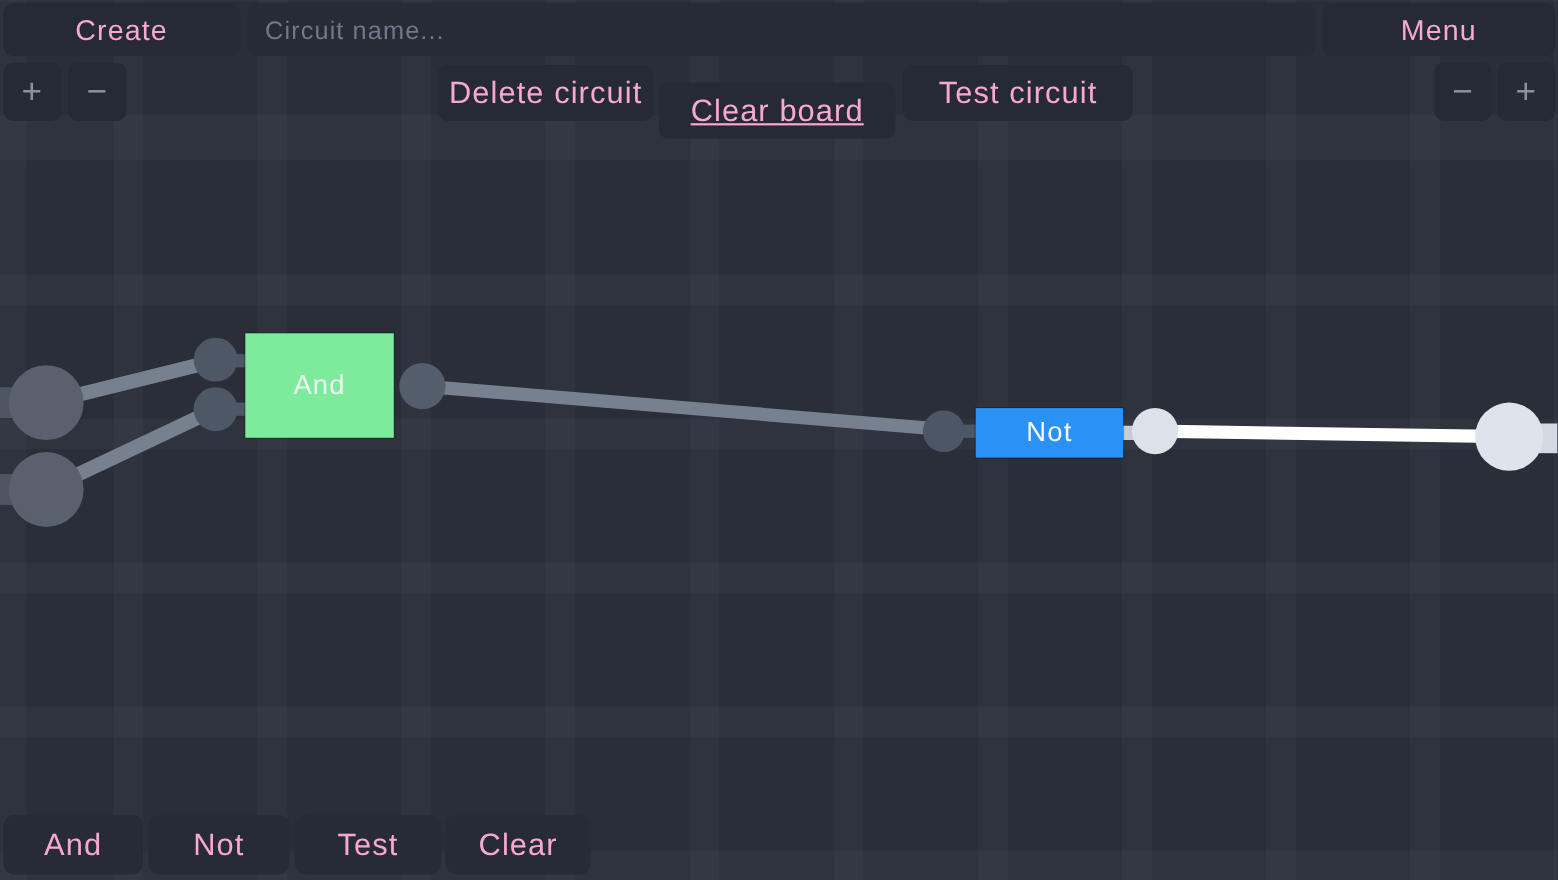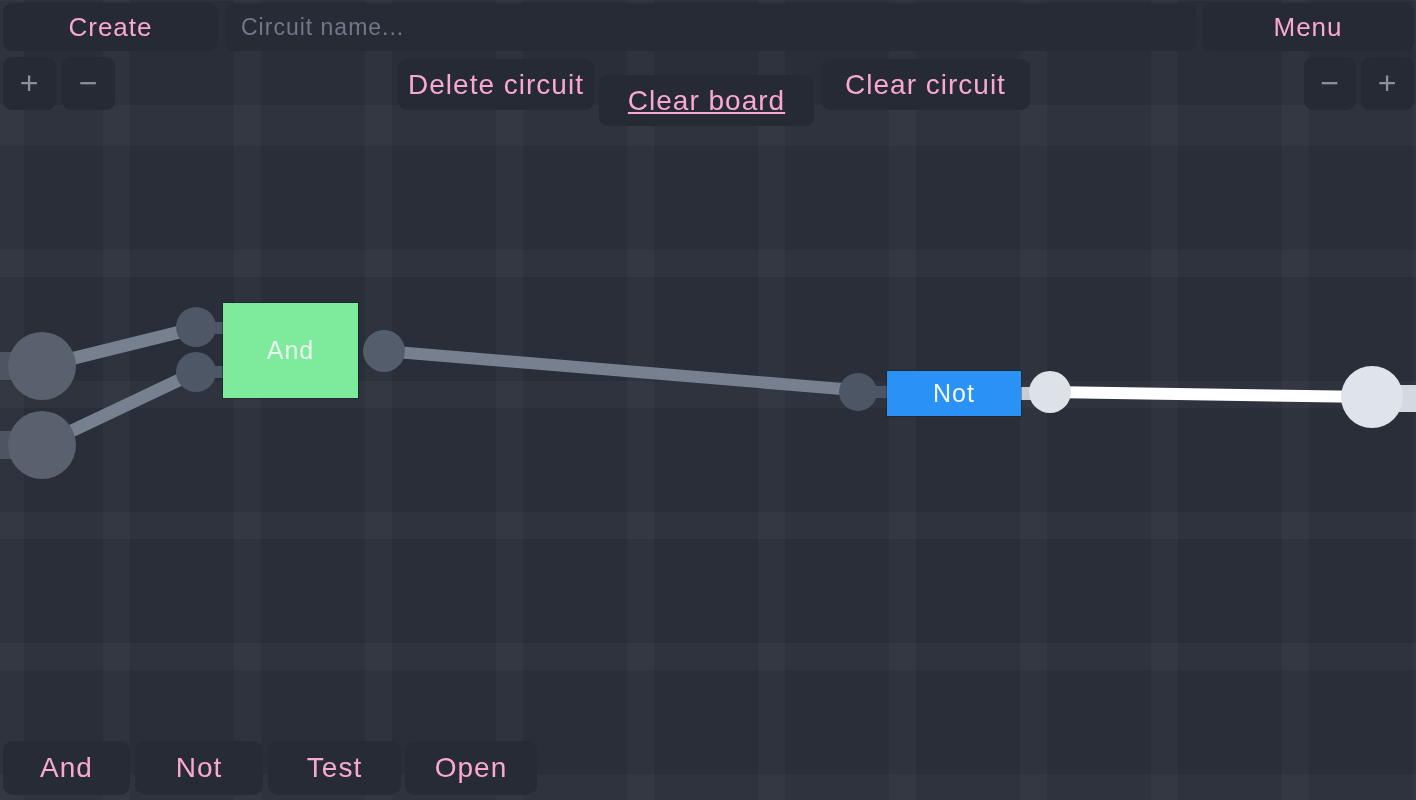--- a/index.html
+++ b/index.html
@@ -84,18 +84,18 @@
 <div class="btn" style="left:1202px;top:3px;width:212px;height:48px;">Menu</div>
 
 <div class="btn zoom-btn" style="left:3px;top:57px;width:53px;height:53px;">+</div>
 <div class="btn zoom-btn" style="left:62px;top:57px;width:53px;height:53px;">−</div>
 
 <div class="btn zoom-btn" style="left:1304px;top:57px;width:52px;height:53px;">−</div>
 <div class="btn zoom-btn" style="left:1361px;top:57px;width:53px;height:53px;">+</div>
 
 <div class="btn toolbar-btn" style="left:398px;top:59px;width:196px;height:51px;text-align:center;">Delete circuit</div>
 <div class="btn toolbar-btn" style="left:599px;top:75px;width:215px;height:51px;text-decoration:underline;">Clear board</div>
-<div class="btn toolbar-btn" style="left:821px;top:59px;width:209px;height:51px;">Clear circuit</div>
+<div class="btn toolbar-btn" style="left:821px;top:59px;width:209px;height:51px;">Test circuit</div>
 
 <div class="btn palette-btn" style="left:3px;top:741px;width:127px;height:54px;">And</div>
 <div class="btn palette-btn" style="left:135px;top:741px;width:128px;height:54px;">Not</div>
 <div class="btn palette-btn" style="left:268px;top:741px;width:133px;height:54px;">Test</div>
-<div class="btn palette-btn" style="left:405px;top:741px;width:132px;height:54px;">Open</div>
+<div class="btn palette-btn" style="left:405px;top:741px;width:132px;height:54px;">Clear</div>
 
 </body></html>

